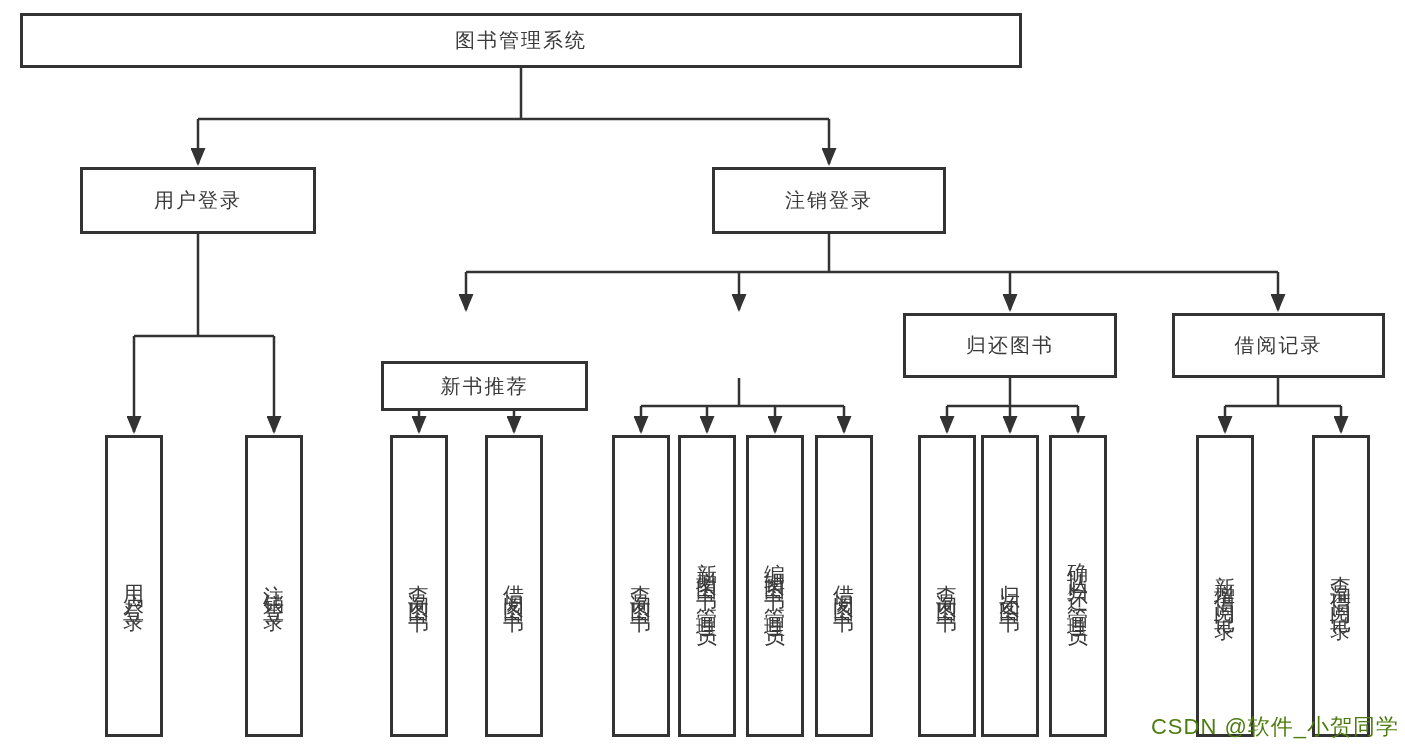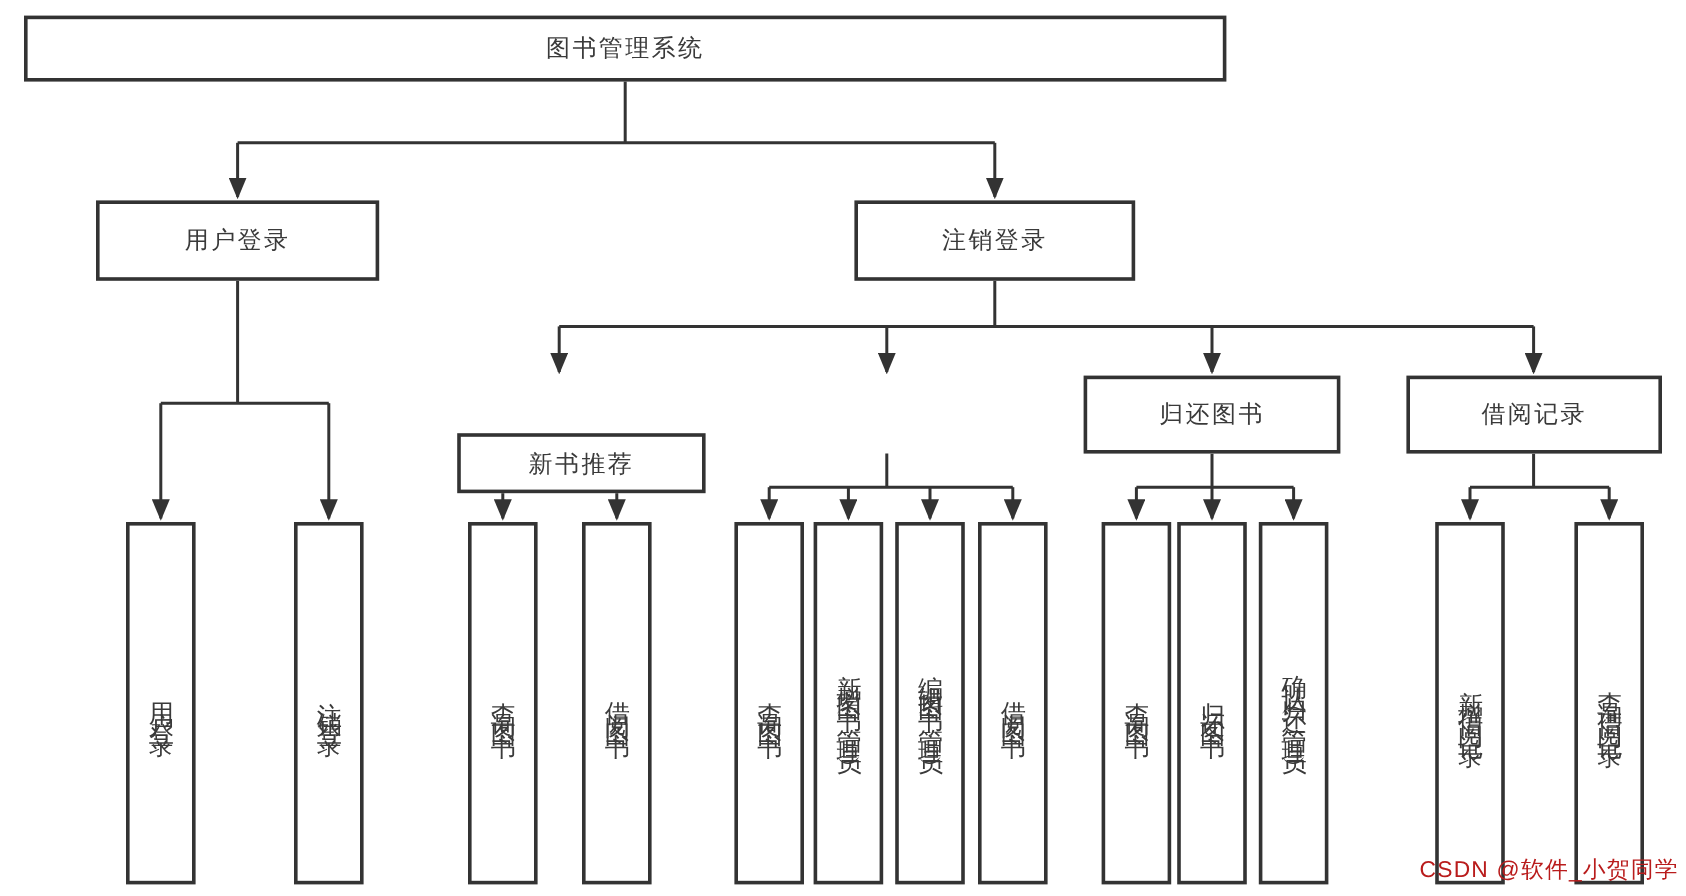--- a/index.html
+++ b/index.html
@@ -43,23 +43,23 @@
     writing-mode: vertical-rl;
     text-orientation: mixed;
     letter-spacing: 9px;
     line-height: 1;
   }
   .watermark {
     position: absolute;
     top: 712px;
     right: 6px;
     z-index: 5;
-    font-size: 19px;
+    font-size: 22px;
     letter-spacing: 1px;
-    color: #b91c1c;
+    color: #4d7c0f;
     z-index: 5;
   }
 </style>
 </head>
 <body>
 
 <div id="canvas">
 
   <svg id="connectors" width="1405" height="747" viewBox="0 0 1405 747">
     <defs>

